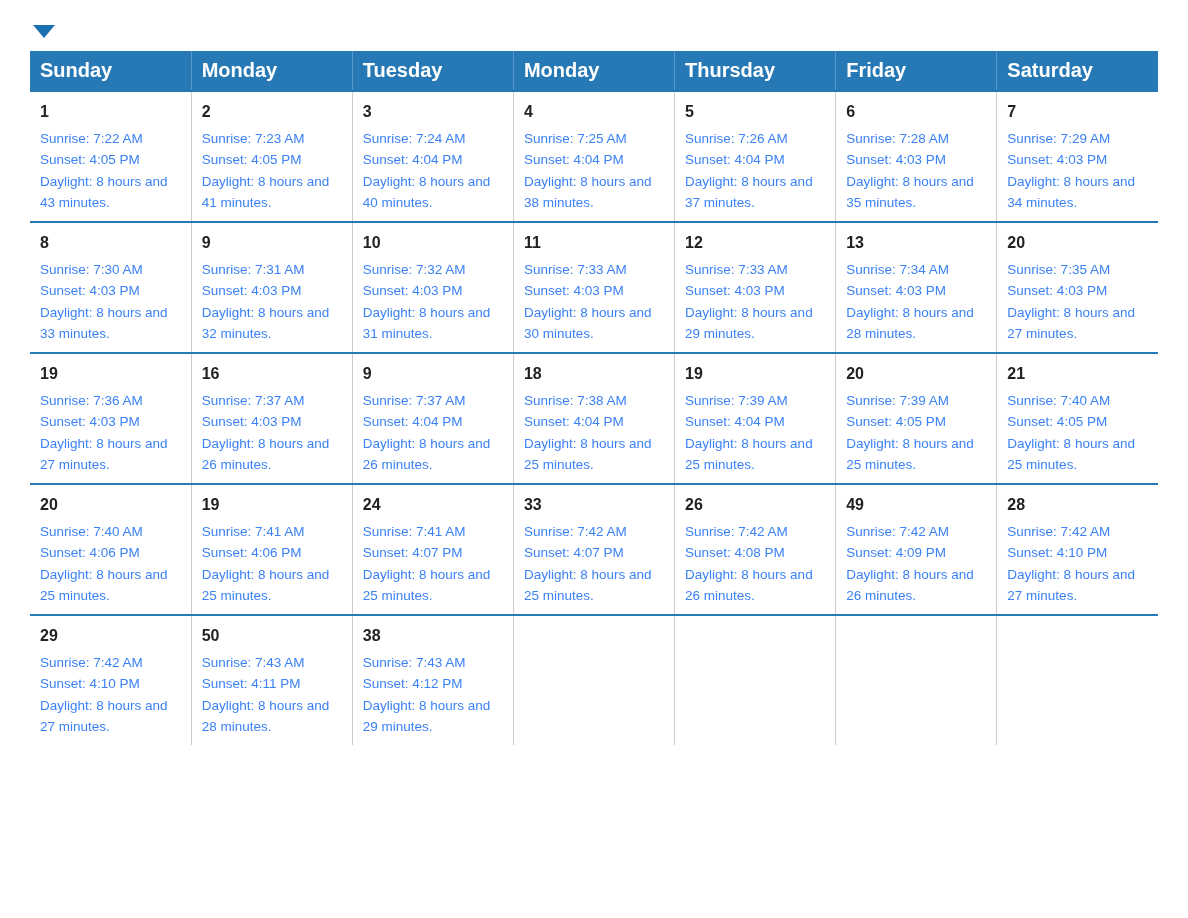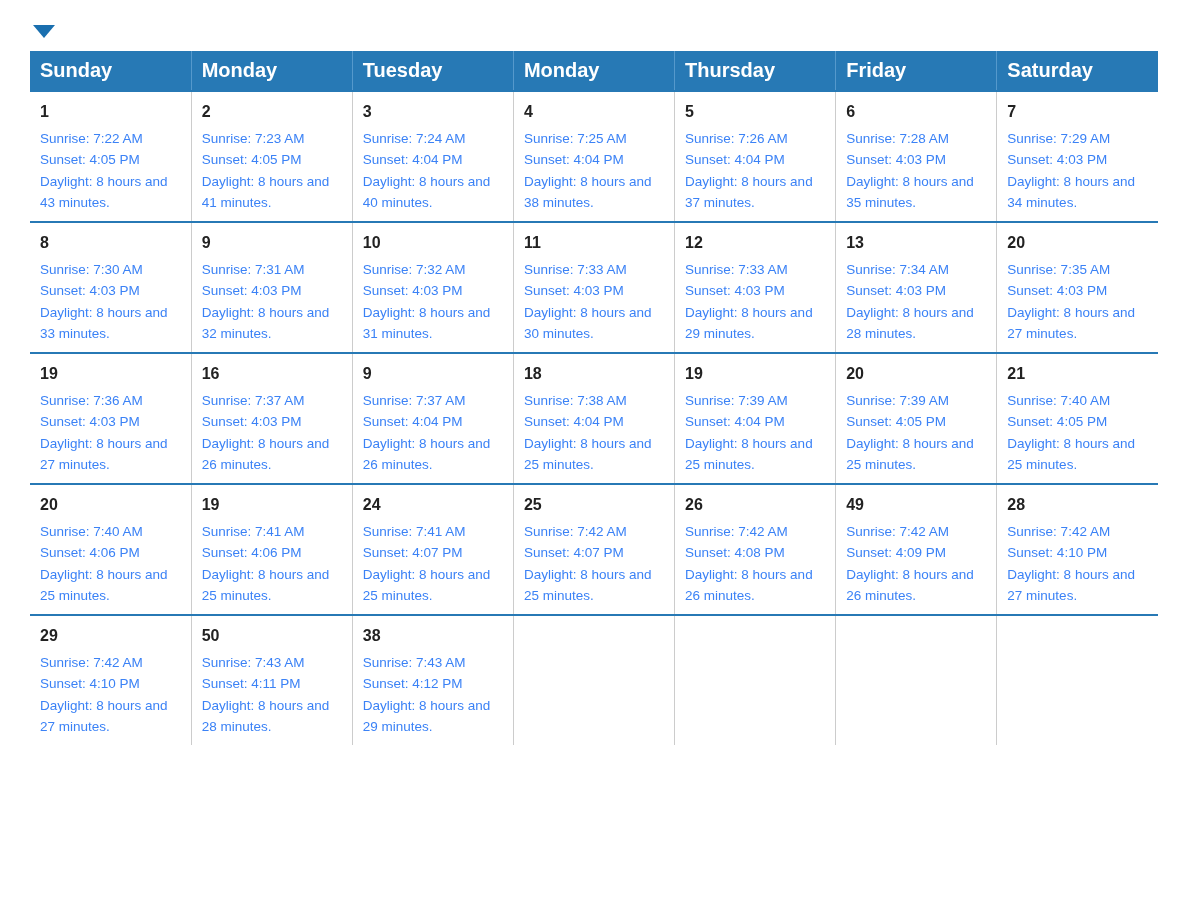--- a/index.html
+++ b/index.html
@@ -228,21 +228,21 @@
       </td>
         <td>
         <span class="day-num">19</span>
         <span class="day-info">Sunrise: 7:41 AM<br>Sunset: 4:06 PM<br>Daylight: 8 hours and 25 minutes.</span>
       </td>
         <td>
         <span class="day-num">24</span>
         <span class="day-info">Sunrise: 7:41 AM<br>Sunset: 4:07 PM<br>Daylight: 8 hours and 25 minutes.</span>
       </td>
         <td>
-        <span class="day-num">25</span>
+        <span class="day-num">33</span>
         <span class="day-info">Sunrise: 7:42 AM<br>Sunset: 4:07 PM<br>Daylight: 8 hours and 25 minutes.</span>
       </td>
         <td>
         <span class="day-num">26</span>
         <span class="day-info">Sunrise: 7:42 AM<br>Sunset: 4:08 PM<br>Daylight: 8 hours and 26 minutes.</span>
       </td>
         <td>
         <span class="day-num">49</span>
         <span class="day-info">Sunrise: 7:42 AM<br>Sunset: 4:09 PM<br>Daylight: 8 hours and 26 minutes.</span>
       </td>

